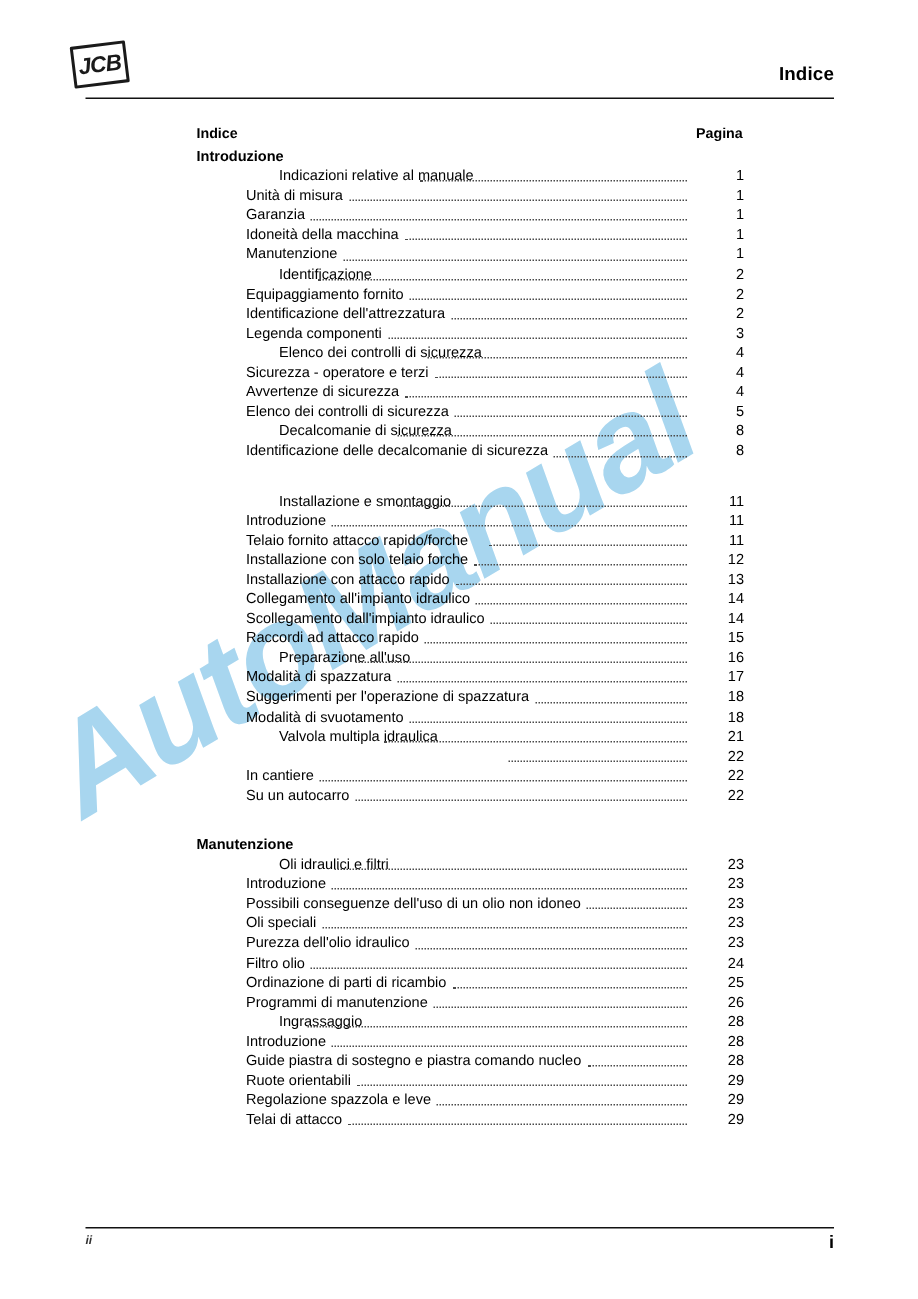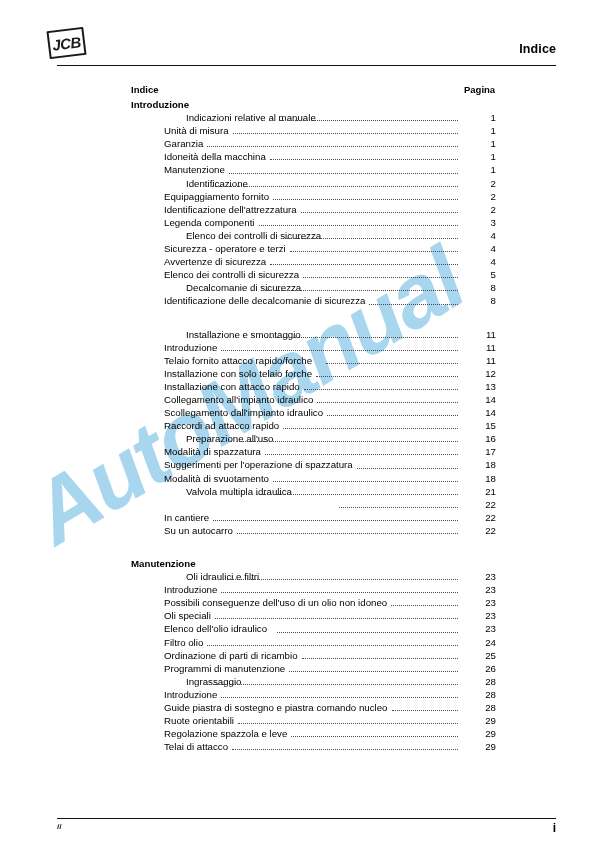--- a/index.html
+++ b/index.html
@@ -383,21 +383,21 @@
           <span class="label">Possibili conseguenze dell'uso di un olio non idoneo</span>
           <span class="dots" style="left: 391px; width: 67px;"></span>
           <span class="pageno">23</span>
         </div>
         <div class="row lvl2">
           <span class="label">Oli speciali</span>
           <span class="dots" style="left: 215px; width: 243px;"></span>
           <span class="pageno">23</span>
         </div>
         <div class="row lvl2">
-          <span class="label">Elenco dell'olio idraulico</span>
+          <span class="label">Purezza dell'olio idraulico</span>
           <span class="dots" style="left: 277px; width: 181px;"></span>
           <span class="pageno">23</span>
         </div>
         <div class="row lvl2">
           <span class="label">Filtro olio</span>
           <span class="dots" style="left: 207px; width: 251px;"></span>
           <span class="pageno">24</span>
         </div>
         <div class="row lvl2">
           <span class="label">Ordinazione di parti di ricambio</span>

